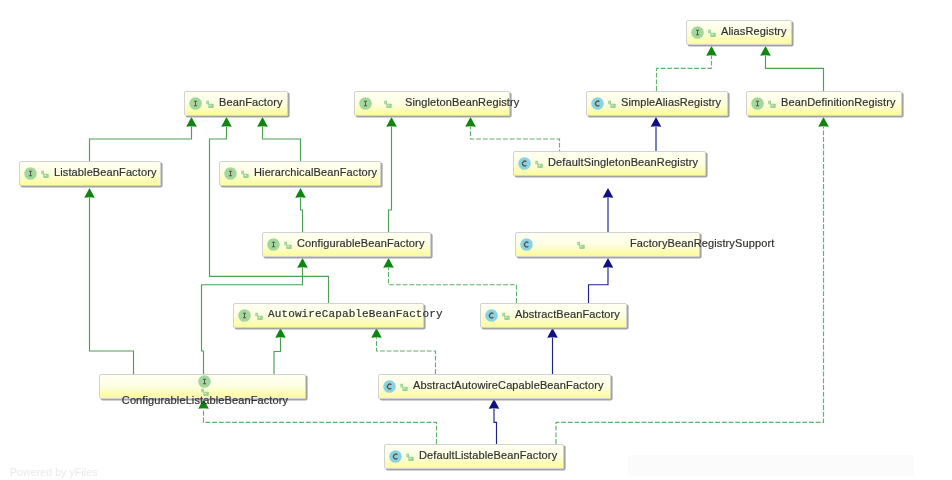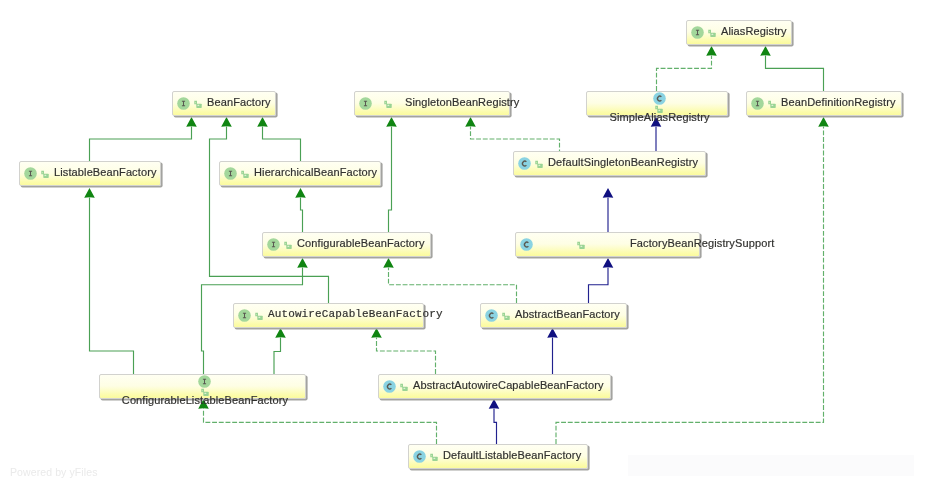--- a/index.html
+++ b/index.html
@@ -122,21 +122,21 @@
           <circle cx="13" cy="13" r="12.6" fill="#a3d79b"></circle>
           <path d="M9.8 7.6h6.4v2.0h-2.2v6.8h2.2v2.0H9.8v-2.0H12V9.6H9.8z" fill="#5a5a52"></path>
         </svg>
         <svg class="ico pkgico" width="8" height="8" viewBox="0 0 150 148">
           <path d="M16 26h29v44H16z" fill="none" stroke="#9ad494" stroke-width="22" stroke-linejoin="miter"></path>
           <rect x="43" y="68" width="102" height="79" rx="12" fill="#9ad494"></rect>
           <rect x="63" y="90" width="38" height="21" rx="9" fill="#ddf0d4"></rect>
         </svg>
         <span class="lbl">AliasRegistry</span>
       </div>
-      <div class="node" style="left: 172px; top: 91px; width: 104px;">
+      <div class="node" style="left: 184px; top: 91px; width: 104px;">
         <svg class="ico kindico" width="13" height="13" viewBox="0 0 26 26">
           <circle cx="13" cy="13" r="12.6" fill="#a3d79b"></circle>
           <path d="M9.8 7.6h6.4v2.0h-2.2v6.8h2.2v2.0H9.8v-2.0H12V9.6H9.8z" fill="#5a5a52"></path>
         </svg>
         <svg class="ico pkgico" width="8" height="8" viewBox="0 0 150 148">
           <path d="M16 26h29v44H16z" fill="none" stroke="#9ad494" stroke-width="22" stroke-linejoin="miter"></path>
           <rect x="43" y="68" width="102" height="79" rx="12" fill="#9ad494"></rect>
           <rect x="63" y="90" width="38" height="21" rx="9" fill="#ddf0d4"></rect>
         </svg>
         <span class="lbl">BeanFactory</span>
@@ -146,21 +146,21 @@
           <circle cx="13" cy="13" r="12.6" fill="#a3d79b"></circle>
           <path d="M9.8 7.6h6.4v2.0h-2.2v6.8h2.2v2.0H9.8v-2.0H12V9.6H9.8z" fill="#5a5a52"></path>
         </svg>
         <svg class="ico pkgico" width="8" height="8" viewBox="0 0 150 148">
           <path d="M16 26h29v44H16z" fill="none" stroke="#9ad494" stroke-width="22" stroke-linejoin="miter"></path>
           <rect x="43" y="68" width="102" height="79" rx="12" fill="#9ad494"></rect>
           <rect x="63" y="90" width="38" height="21" rx="9" fill="#ddf0d4"></rect>
         </svg>
         <span class="lbl">SingletonBeanRegistry</span>
       </div>
-      <div class="node" style="left: 586px; top: 91px; width: 142px; flex-direction: column;">
+      <div class="node" style="left: 586px; top: 91px; width: 142px;">
         <svg class="ico kindico" width="13" height="13" viewBox="0 0 26 26">
           <circle cx="13" cy="13" r="12.6" fill="#8ad3e2"></circle>
           <path d="M16.8 9.6a4.7 4.7 0 1 0 0 7.0" fill="none" stroke="#5a5a52" stroke-width="2.7" stroke-linecap="butt"></path>
         </svg>
         <svg class="ico pkgico" width="8" height="8" viewBox="0 0 150 148">
           <path d="M16 26h29v44H16z" fill="none" stroke="#9ad494" stroke-width="22" stroke-linejoin="miter"></path>
           <rect x="43" y="68" width="102" height="79" rx="12" fill="#9ad494"></rect>
           <rect x="63" y="90" width="38" height="21" rx="9" fill="#ddf0d4"></rect>
         </svg>
         <span class="lbl">SimpleAliasRegistry</span>
@@ -278,21 +278,21 @@
           <circle cx="13" cy="13" r="12.6" fill="#8ad3e2"></circle>
           <path d="M16.8 9.6a4.7 4.7 0 1 0 0 7.0" fill="none" stroke="#5a5a52" stroke-width="2.7" stroke-linecap="butt"></path>
         </svg>
         <svg class="ico pkgico" width="8" height="8" viewBox="0 0 150 148">
           <path d="M16 26h29v44H16z" fill="none" stroke="#9ad494" stroke-width="22" stroke-linejoin="miter"></path>
           <rect x="43" y="68" width="102" height="79" rx="12" fill="#9ad494"></rect>
           <rect x="63" y="90" width="38" height="21" rx="9" fill="#ddf0d4"></rect>
         </svg>
         <span class="lbl">AbstractAutowireCapableBeanFactory</span>
       </div>
-      <div class="node" style="left: 408px; top: 444px; width: 180px;">
+      <div class="node" style="left: 384px; top: 444px; width: 180px;">
         <svg class="ico kindico" width="13" height="13" viewBox="0 0 26 26">
           <circle cx="13" cy="13" r="12.6" fill="#8ad3e2"></circle>
           <path d="M16.8 9.6a4.7 4.7 0 1 0 0 7.0" fill="none" stroke="#5a5a52" stroke-width="2.7" stroke-linecap="butt"></path>
         </svg>
         <svg class="ico pkgico" width="8" height="8" viewBox="0 0 150 148">
           <path d="M16 26h29v44H16z" fill="none" stroke="#9ad494" stroke-width="22" stroke-linejoin="miter"></path>
           <rect x="43" y="68" width="102" height="79" rx="12" fill="#9ad494"></rect>
           <rect x="63" y="90" width="38" height="21" rx="9" fill="#ddf0d4"></rect>
         </svg>
         <span class="lbl">DefaultListableBeanFactory</span>

